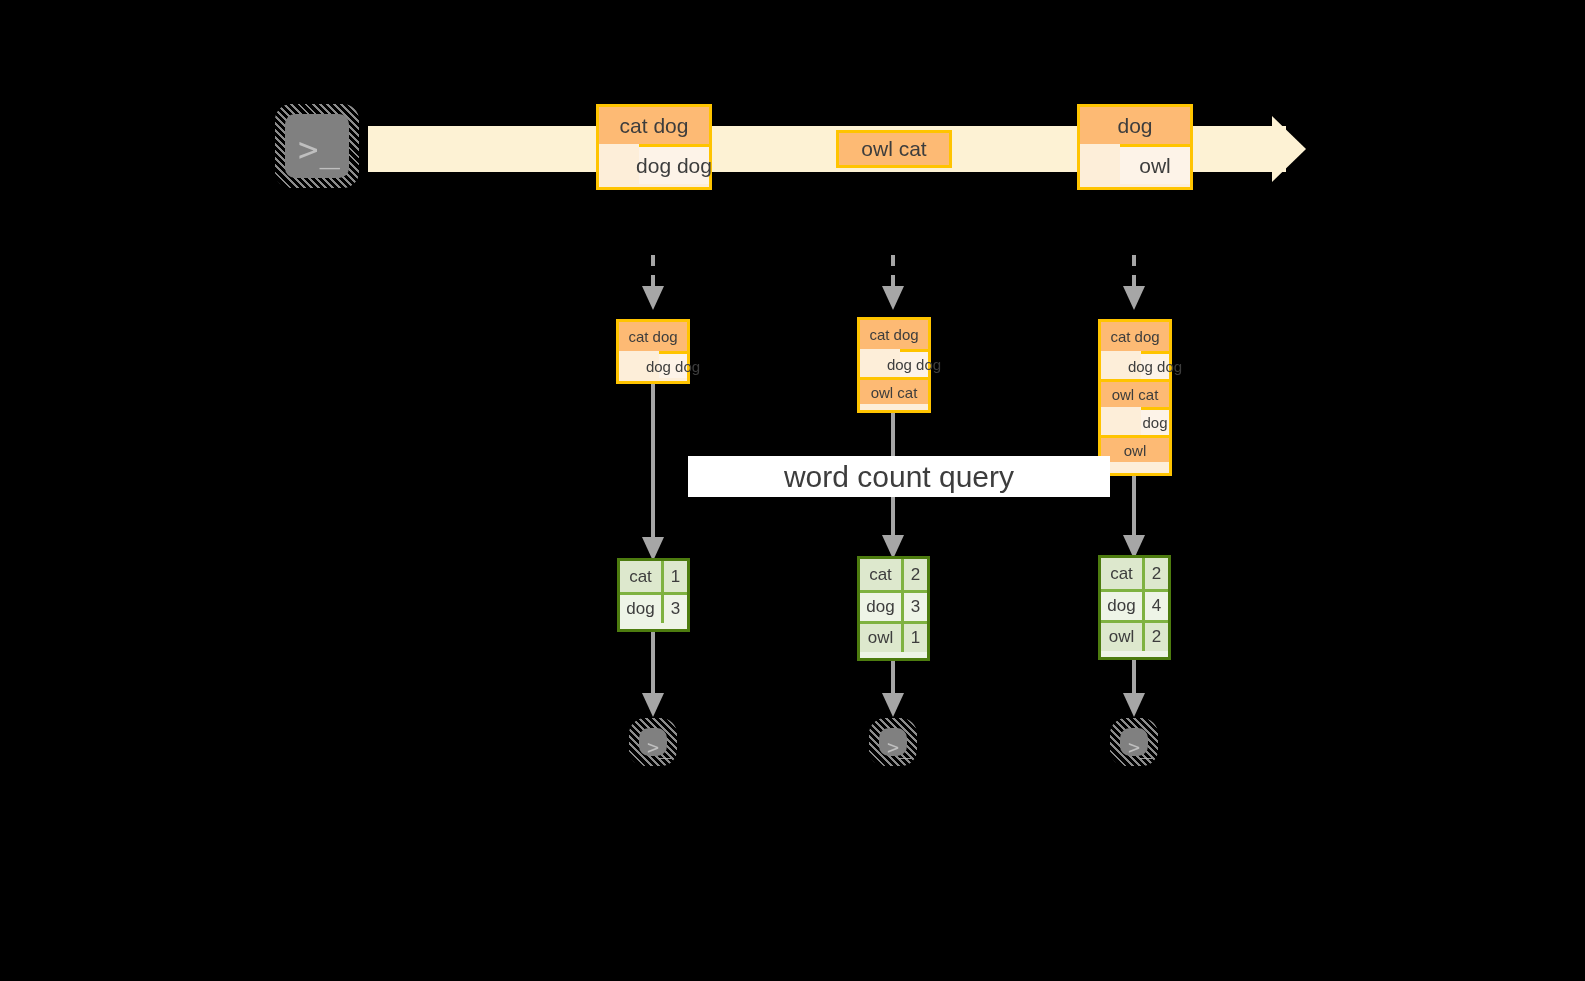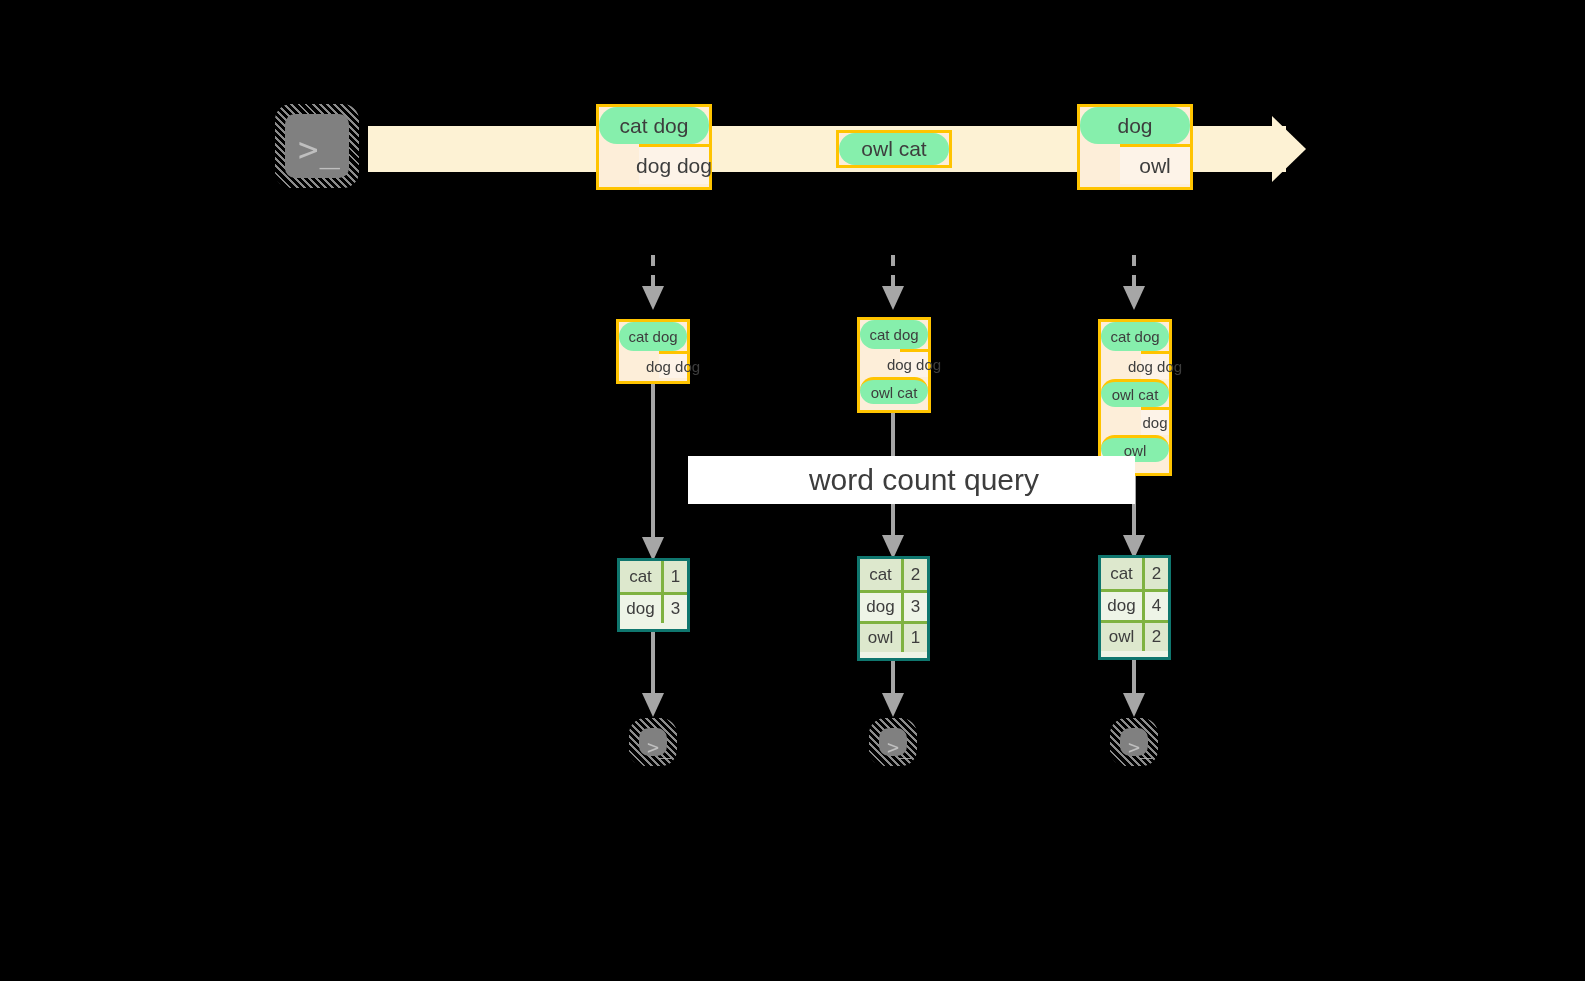--- a/index.html
+++ b/index.html
@@ -89,29 +89,29 @@
     background: #fdeed9;
   }
   .orow {
     box-sizing: border-box;
     display: flex;
     align-items: center;
     justify-content: center;
     color: #3d3d3d;
     white-space: nowrap;
   }
-  .orow.dark  { background: #86efac; border-radius: 18px; }
+  .orow.dark  { background: #fdba74; }
   .orow.light { background: #fdf3e8; margin-left: 40px; }
   .orow + .orow { border-top: 3px solid #ffc400; }
 
   
   .gbox {
     position: absolute;
     box-sizing: border-box;
-    border: 3px solid #0f766e;
+    border: 3px solid #4d7c0f;
     background: #eef4e6;
   }
   .grow {
     box-sizing: border-box;
     display: flex;
     height: 31px;
   }
   .grow + .grow { border-top: 3px solid #7fb241; }
   .gcell {
     box-sizing: border-box;
@@ -283,15 +283,15 @@
 
   <div class="gline" style="left:1132px; top:660px; height:34px;"></div>
   <div class="ghead" style="left:1123px; top:693px;"></div>
 
   <div class="term small" style="left:1110px; top:718px;">
     <div class="hatch"></div>
     <div class="face"></div>
     <div class="glyph">&gt;_</div>
   </div>
 
-  <div class="qlabel" style="left:688px; top:456px; width:422px; height:48px; font-size:30px;padding-left:25px;">word count query</div>
+  <div class="qlabel" style="left:688px; top:456px; width:422px; height:41px; font-size:30px;">word count query</div>
 
 </div>
 
 </body></html>

